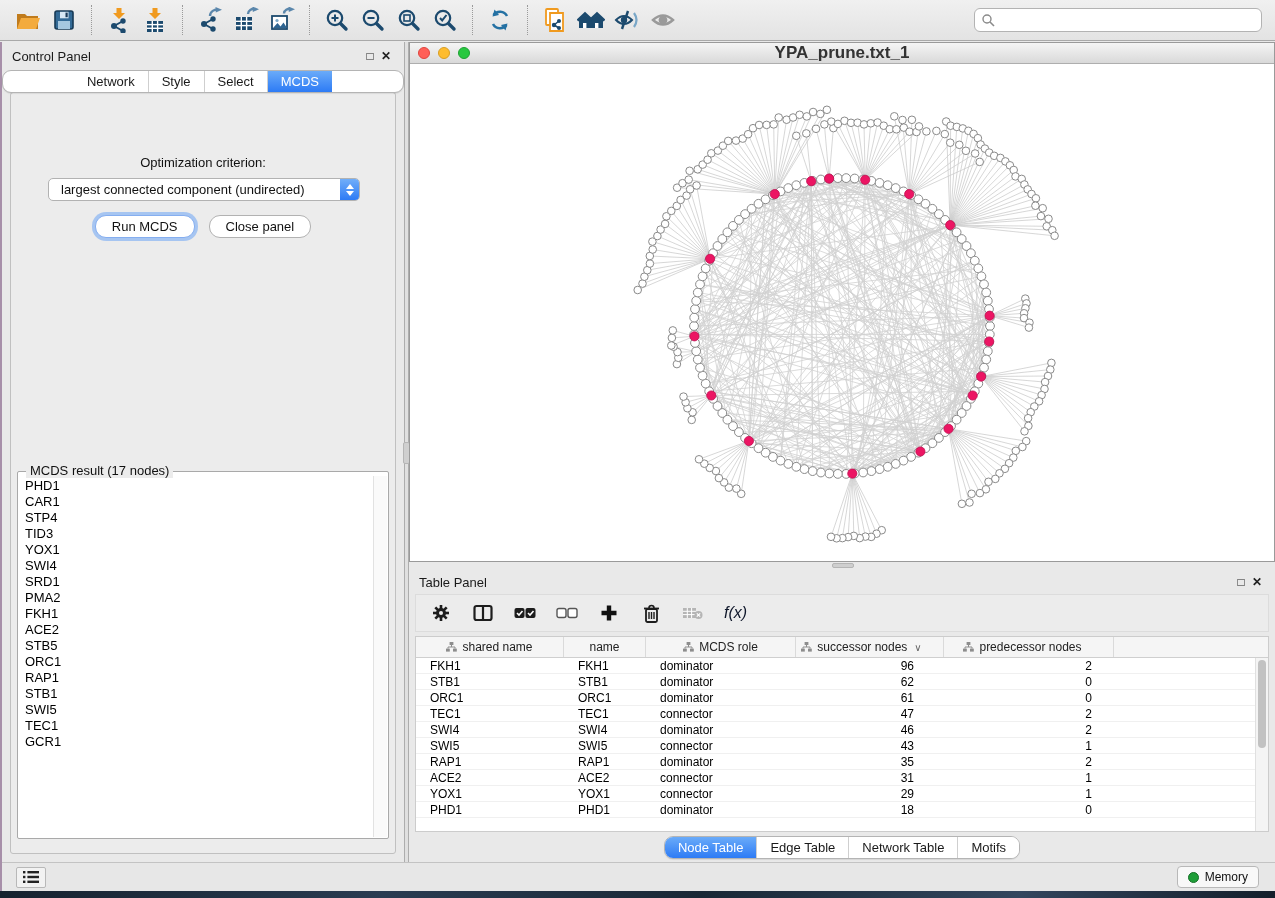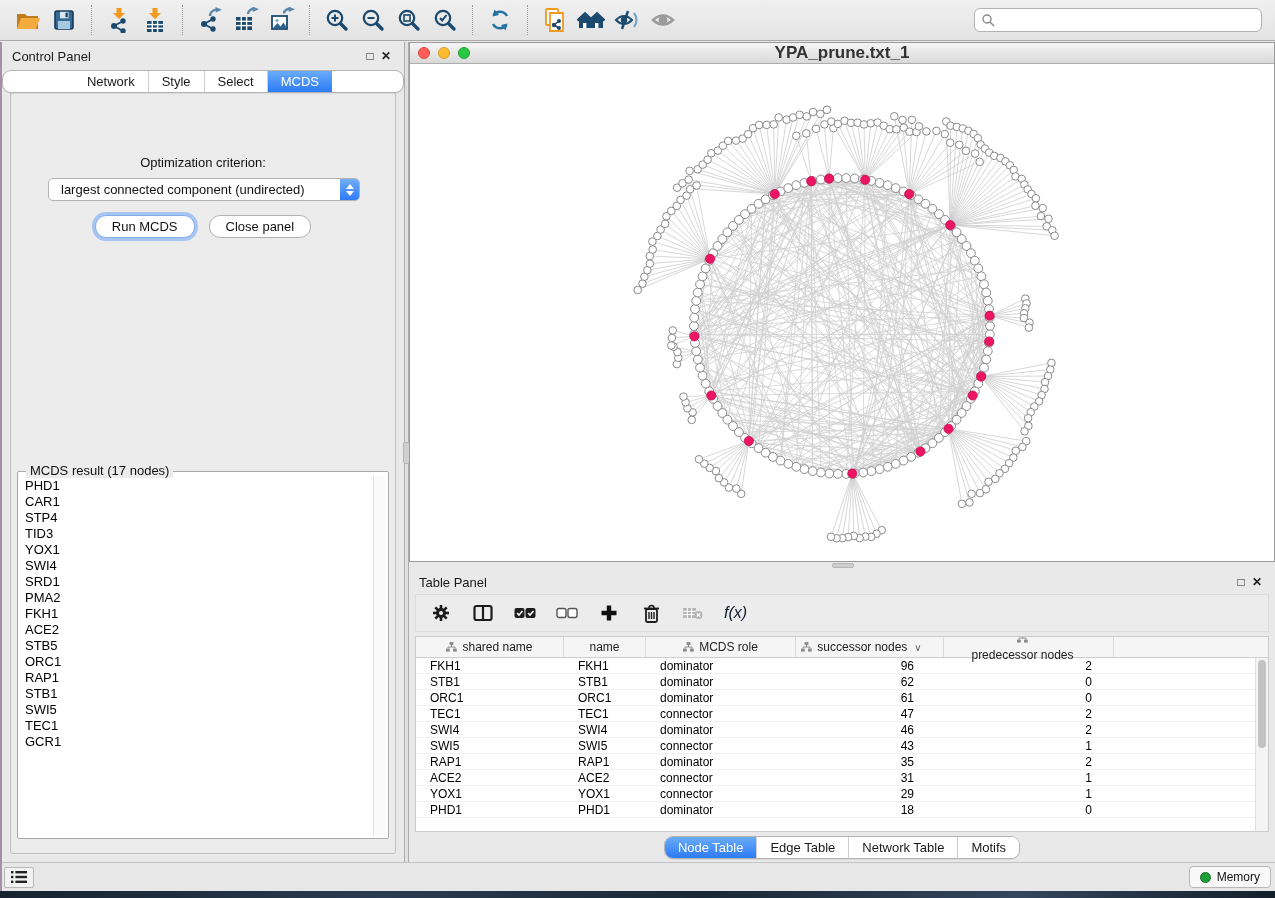--- a/index.html
+++ b/index.html
@@ -87,21 +87,21 @@
   .c0 { width:148px; } .c1 { width:82px; } .c2 { width:150px; }
   .c3 { width:148px; justify-content:flex-end; padding-right:30px; padding-left:0; }
   .c4 { width:170px; justify-content:flex-end; padding-right:22px; padding-left:0; }
   .t-scroll { position:absolute; right:0; top:21px; bottom:0; width:13px; background:#f4f4f4; border-left:1px solid #e0e0e0; }
   .t-thumb { position:absolute; left:2px; top:2px; width:8px; height:88px; background:#c2c2c2; border-radius:4px; }
 
   .tp-tabs { position:absolute; left:0; right:0; top:268px; display:flex; justify-content:center; }
 
   
   .status-bar { position:absolute; left:0; top:862px; width:1275px; height:29px; background:#e7e7e7; border-top:1px solid #c3c3c3;
-    display:flex; align-items:center; padding:0 4px; }
+    display:flex; align-items:center; padding:0 16px; }
   .list-btn { width:30px; height:21px; border:1px solid #b8b8b8; background:#f2f2f2; border-radius:2px;
     display:flex; align-items:center; justify-content:center; cursor:pointer; }
   .memory-btn { margin-left:auto; border:1px solid #b8b8b8; background:#f8f8f8; border-radius:4px; height:22px;
     display:flex; align-items:center; gap:6px; padding:0 10px; font-size:12px; color:#111; cursor:pointer; }
   .green-dot { width:11px; height:11px; border-radius:50%; background:#1e9e38; border:1px solid #157028; }
 
   svg { display:block; }
 </style>
 </head>
 <body>
@@ -1328,21 +1328,21 @@
                   <rect x="3.6" y="0" width="3.8" height="3"></rect>
                   <rect x="0" y="6.6" width="3.8" height="3"></rect>
                   <rect x="7" y="6.6" width="3.8" height="3"></rect>
                 </g>
                 <path d="M5.5 3 v2 M2 6.6 v-1.6 h7 v1.6" stroke="#8d8d8d" fill="none"></path>
               </svg>
             </span>
             <span>successor nodes</span>
             <span class="sort-ind">∨</span>
           </div>
-          <div class="t-hcell c4" style="justify-content: center; padding-left: 0px; padding-right: 12px; flex-direction: column;">
+          <div class="t-hcell c4" style="justify-content: center; padding-left: 0px; padding-right: 12px;">
             <span>
               <svg width="11" height="10" viewBox="0 0 11 10">
                 <g fill="#8d8d8d">
                   <rect x="3.6" y="0" width="3.8" height="3"></rect>
                   <rect x="0" y="6.6" width="3.8" height="3"></rect>
                   <rect x="7" y="6.6" width="3.8" height="3"></rect>
                 </g>
                 <path d="M5.5 3 v2 M2 6.6 v-1.6 h7 v1.6" stroke="#8d8d8d" fill="none"></path>
               </svg>
             </span>

